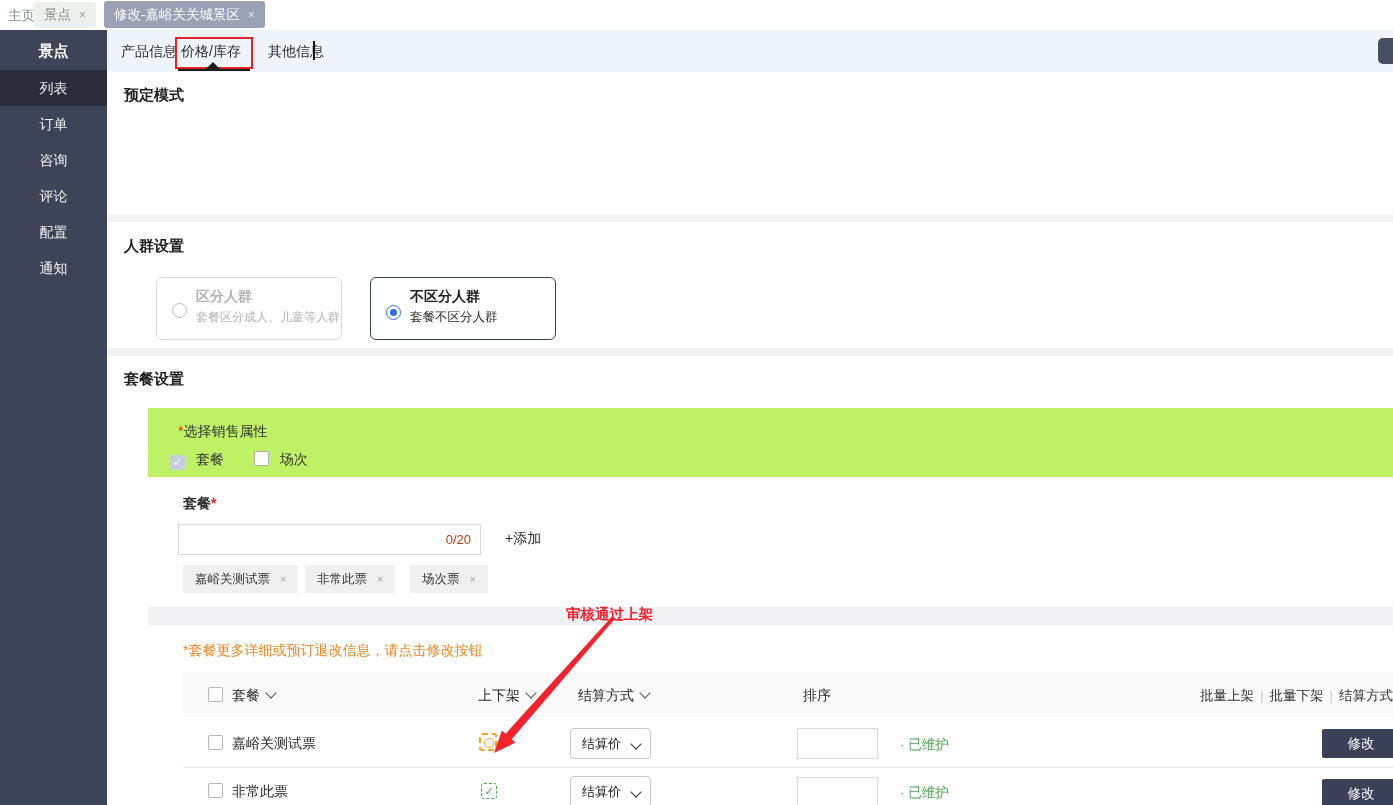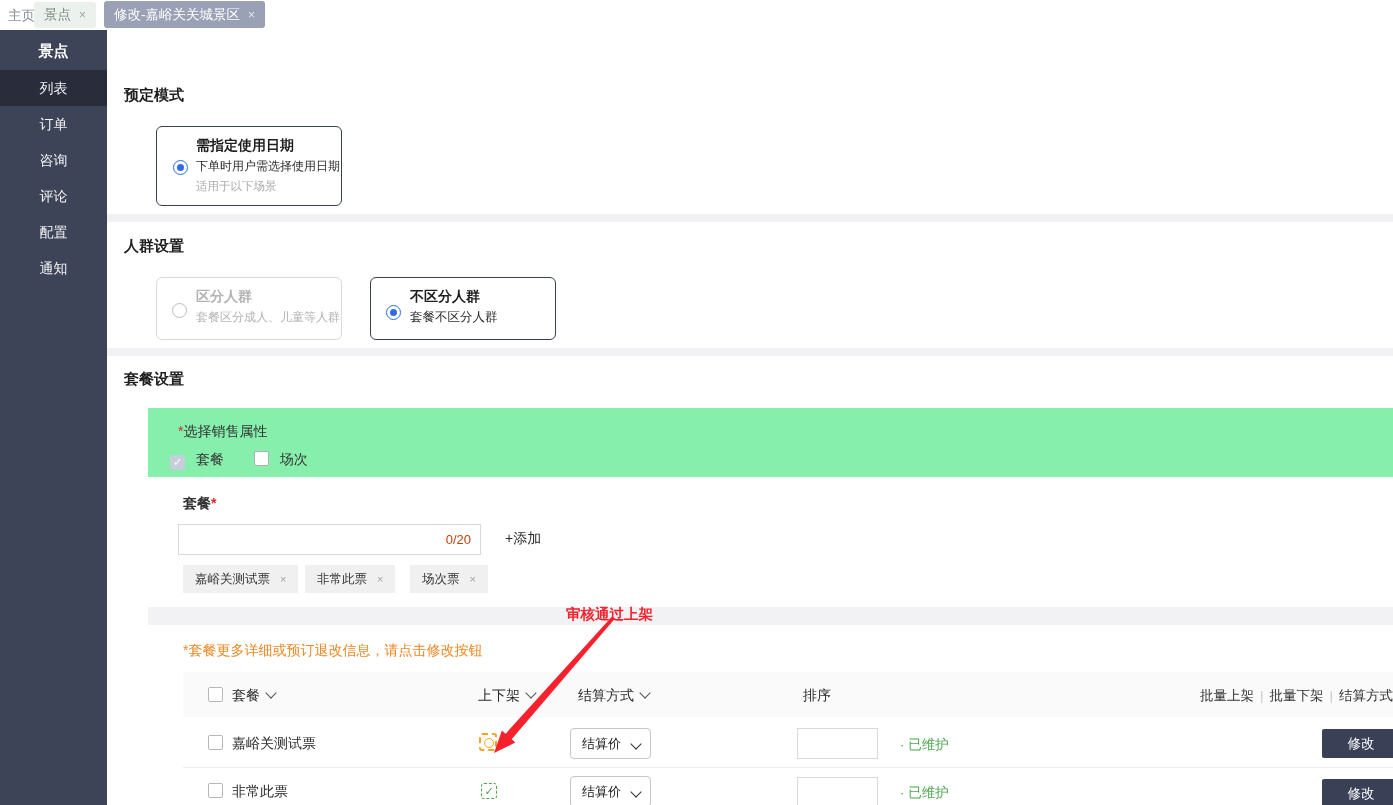--- a/index.html
+++ b/index.html
@@ -46,21 +46,21 @@
   .card-note  { position:absolute; left:39px; top:52px; font-size:11.5px; color:#a9a9a9; }
   .muted { color:#b3b3b3 !important; }
 
   .radio { position:absolute; width:15px; height:15px; border-radius:50%; background:#fff; }
   .radio.on { border:1.5px solid #2f6ce6; }
   .radio.on::after { content:""; position:absolute; left:2.5px; top:2.5px; width:7px; height:7px;
                      border-radius:50%; background:#2f6ce6; }
   .radio.off { border:1.5px solid #bdbdbd; }
 
   
-  .gray-panel { position:absolute; left:148px; width:1245px; background:#86efac; }
+  .gray-panel { position:absolute; left:148px; width:1245px; background:#bef264; }
   .req { color:#e02525; }
   .cb { display:inline-block; width:15px; height:15px; border-radius:2px; vertical-align:-2px; }
   .cb-disabled-checked { background:#c7cedb; color:#fff; font-size:11px; line-height:15px; text-align:center; }
   .cb-empty { background:#fff; border:1px solid #b0b0b0; }
 
   .pkg-input { position:absolute; left:178px; top:524px; width:303px; height:31px; background:#fff;
                border:1px solid #d9d9d9; }
   .pkg-input input { position:absolute; left:9px; top:0; width:225px; height:29px; border:none; outline:none;
                      font-size:13px; color:#333; font-family:inherit; background:transparent; }
   .pkg-input input::placeholder { color:#bfbfbf; }
@@ -125,28 +125,32 @@
   <div class="sidebar">
     <div class="sidebar-title">景点</div>
     <div class="side-item active" style="top:40px">列表</div>
     <div class="side-item" style="top:76px">订单</div>
     <div class="side-item" style="top:112px">咨询</div>
     <div class="side-item" style="top:148px">评论</div>
     <div class="side-item" style="top:184px">配置</div>
     <div class="side-item" style="top:220px">通知</div>
   </div>
 
+  <div class="ctabbar">
+    <span class="ctab" style="left:14px">产品信息</span>
+    <span class="ctab" style="left:74px">价格/库存</span>
+    <span class="ctab" style="left:161px">其他信息</span>
+    <div class="text-cursor"></div>
+    <div class="red-frame"></div>
+    <div class="tab-underline"></div>
+    <div class="tab-tri"></div>
+    <div class="corner-pill"></div>
+  </div>
 
   <div class="sect-title" style="left:124px; top:86px">预定模式</div>
-  <div class="mode-card">
-    <div class="card-title">需指定使用日期</div>
-    <span class="radio on" style="left:16px; top:33px"></span>
-    <div class="card-desc">下单时用户需选择使用日期</div>
-    <div class="card-note">适用于以下场景</div>
-  </div>
   <div class="divider" style="top:214px"></div>
 
   <div class="sect-title" style="left:124px; top:237px">人群设置</div>
   <div class="crowd-card" style="left:156px; border:1px solid #d9d9d9">
     <span class="radio off" style="left:15px; top:25px"></span>
     <div class="card-title muted" style="color:#8f8f8f">区分人群</div>
     <div class="card-desc muted">套餐区分成人、儿童等人群</div>
   </div>
   <div class="crowd-card" style="left:370px; border:1.5px solid #39404f">
     <span class="radio on" style="left:15px; top:27px"></span>

